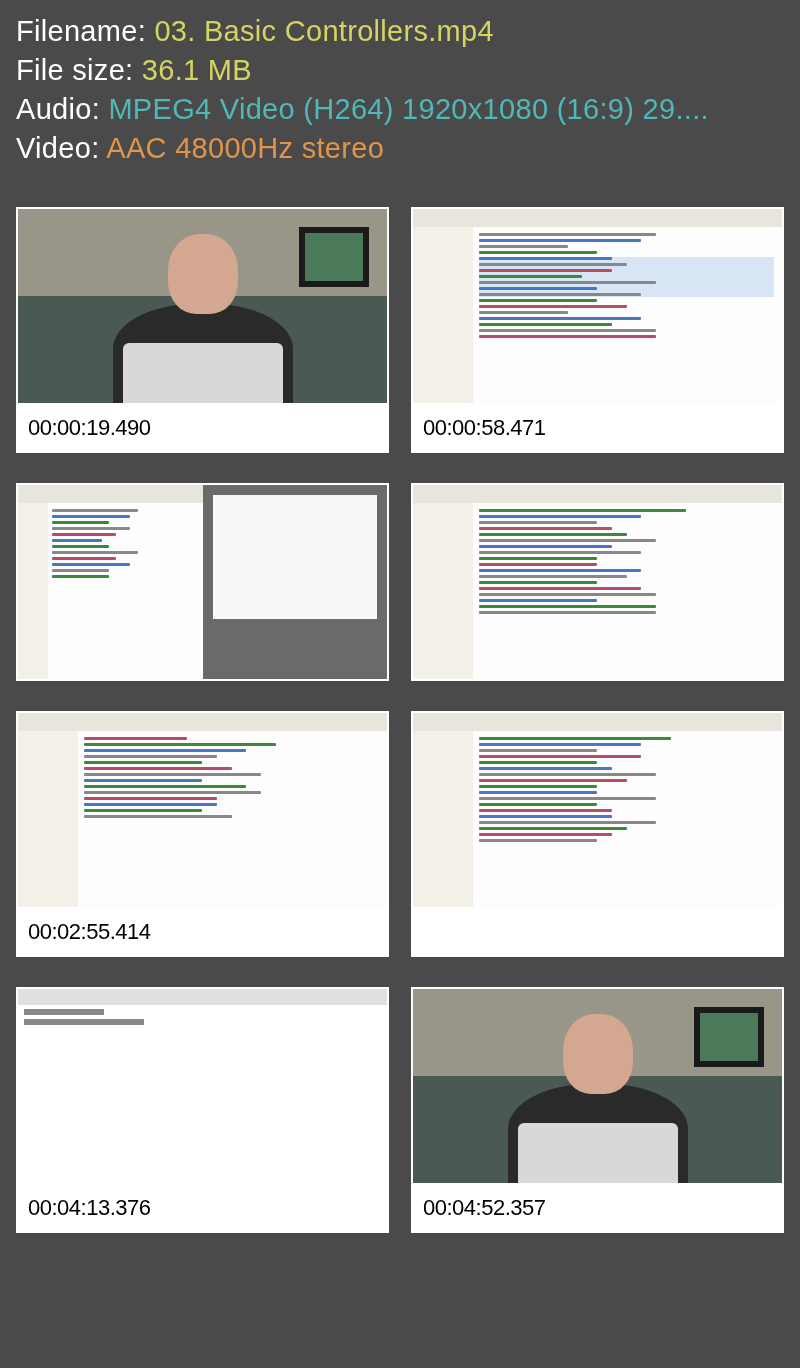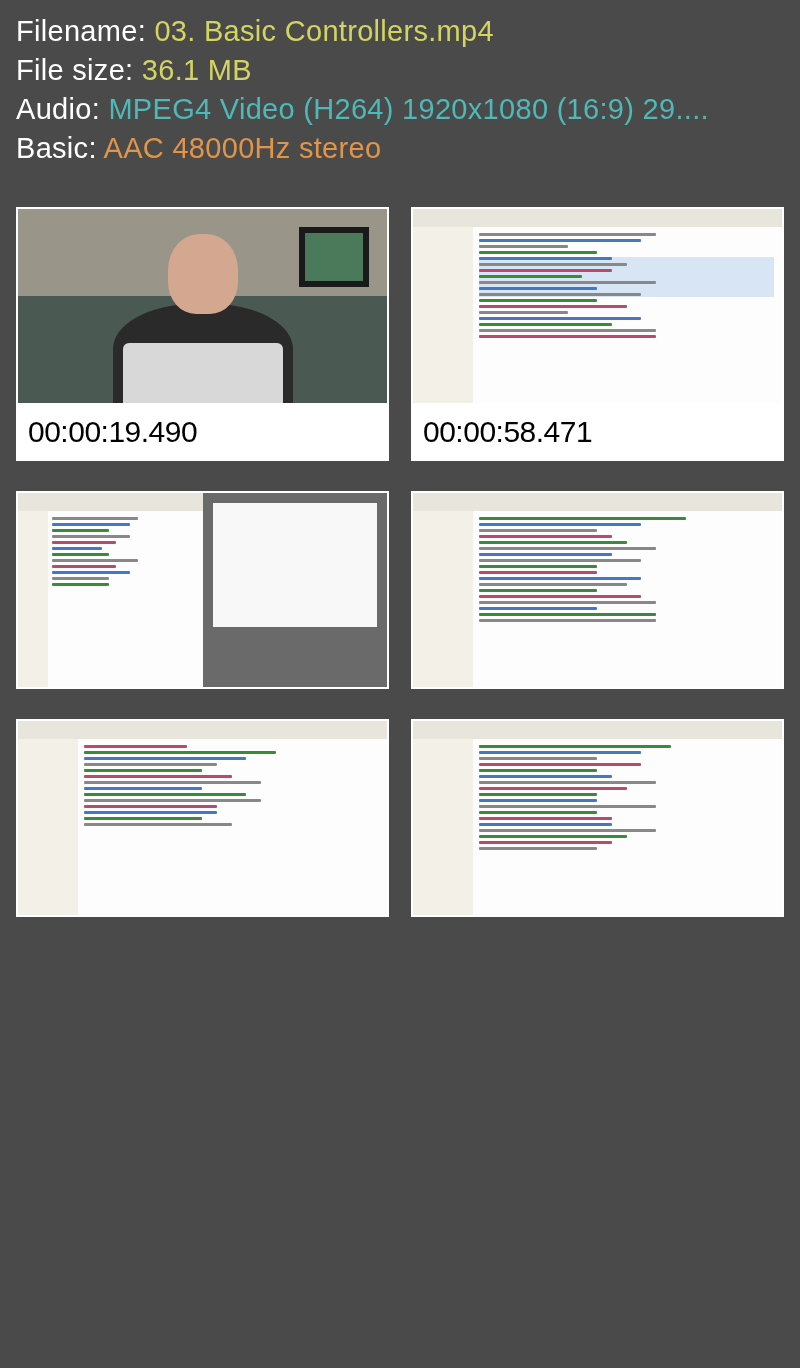--- a/index.html
+++ b/index.html
@@ -40,21 +40,21 @@
   .thumb-img {
     width: 100%;
     height: 198px;
     background: #f5f5f5;
     border: 2px solid #ffffff;
     position: relative;
     overflow: hidden;
   }
   .thumb-timestamp {
     padding: 10px 12px 12px 12px;
-    font-size: 30px;
+    font-size: 22px;
     color: #000000;
     background: #ffffff;
     letter-spacing: -0.5px;
   }
 
   
   .person-bg {
     background: linear-gradient(to bottom, #9a9589 0%, #9a9589 45%, #4a5a52 45%, #4a5a52 100%);
     position: relative;
   }
@@ -147,21 +147,21 @@
   <div class="info-line">
     <span class="label">Filename: </span><span class="val-yellow">03. Basic Controllers.mp4</span>
   </div>
   <div class="info-line">
     <span class="label">File size: </span><span class="val-yellow">36.1 MB</span>
   </div>
   <div class="info-line">
     <span class="label">Audio: </span><span class="val-teal">MPEG4 Video (H264) 1920x1080 (16:9) 29....</span>
   </div>
   <div class="info-line">
-    <span class="label">Basic: </span><span class="val-orange">AAC 48000Hz stereo</span>
+    <span class="label">Video: </span><span class="val-orange">AAC 48000Hz stereo</span>
   </div>
 </div>
 
 <div class="thumbs-container">
 
   <div class="thumb-row">
     <div class="thumb-card">
       <div class="thumb-img person-bg">
         <div class="art-frame"></div>
         <div class="person-body"></div>
@@ -269,20 +269,21 @@
           <div class="cl cl-grey"></div>
             <div class="cl cl-blue" style="width:40%"></div>
             <div class="cl cl-green" style="width:55%"></div>
           <div class="cl cl-grey"></div>
             <div class="cl cl-pink"></div>
             <div class="cl cl-blue" style="width:45%"></div>
           <div class="cl cl-green"></div>
             <div class="cl cl-grey" style="width:50%"></div>
         </div>
       </div>
+      <div class="thumb-timestamp">00:02:55.414</div>
     </div>
     <div class="thumb-card">
       <div class="thumb-img code-bg">
         <div class="code-topbar"></div>
         <div class="code-sidebar"></div>
         <div class="code-lines">
           <div class="cl cl-green" style="width:65%"></div>
             <div class="cl cl-blue"></div>
             <div class="cl cl-grey" style="width:40%"></div>
           <div class="cl cl-pink" style="width:55%"></div>
@@ -298,14 +299,33 @@
             <div class="cl cl-blue" style="width:45%"></div>
             <div class="cl cl-grey"></div>
           <div class="cl cl-green" style="width:50%"></div>
             <div class="cl cl-pink"></div>
             <div class="cl cl-grey" style="width:40%"></div>
         </div>
       </div>
     </div>
   </div>
 
+  <div class="thumb-row">
+    <div class="thumb-card">
+      <div class="thumb-img browser-bg">
+        <div class="browser-bar"></div>
+        <div style="position:absolute;top:20px;left:6px;width:80px;height:6px;background:#888"></div>
+        <div style="position:absolute;top:30px;left:6px;width:120px;height:6px;background:#888"></div>
+      </div>
+      <div class="thumb-timestamp">00:04:13.376</div>
+    </div>
+    <div class="thumb-card">
+      <div class="thumb-img person-bg">
+        <div class="art-frame"></div>
+        <div class="person-body"></div>
+        <div class="person-head"></div>
+        <div class="laptop"></div>
+      </div>
+      <div class="thumb-timestamp">00:04:52.357</div>
+    </div>
+  </div>
 
 </div>
 
 </body></html>

